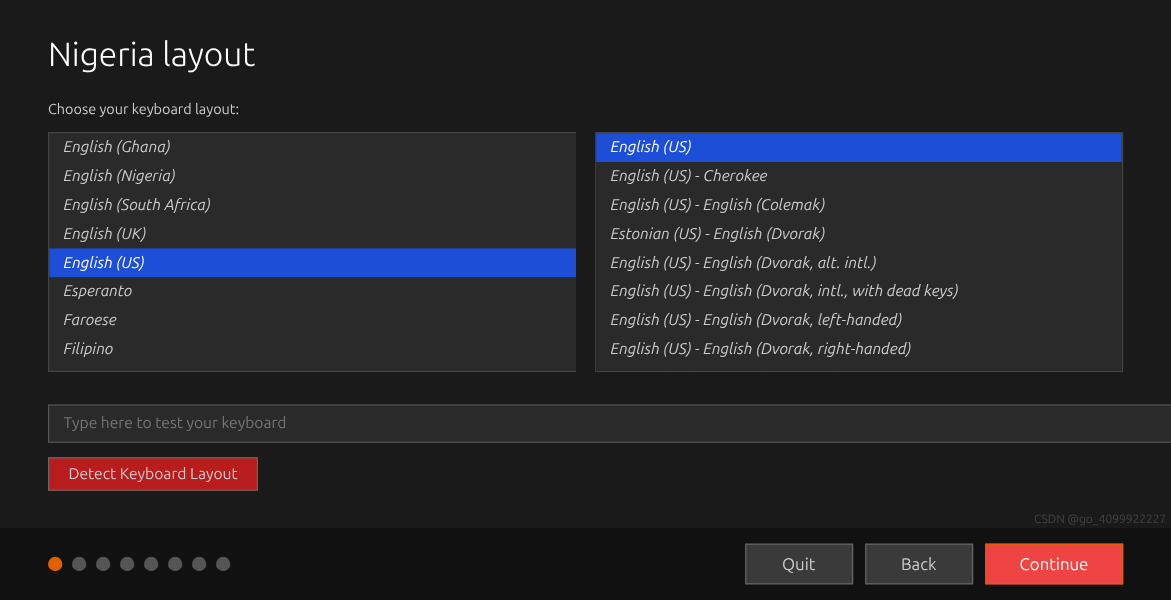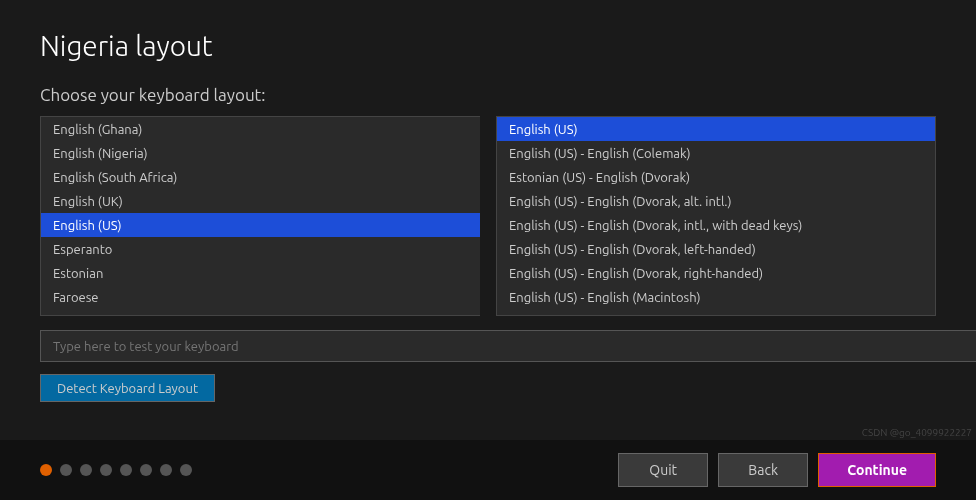--- a/index.html
+++ b/index.html
@@ -19,29 +19,30 @@
     }
 
     .page-title {
       font-size: 28px;
       font-weight: 300;
       color: #ffffff;
       margin-bottom: 24px;
     }
 
     .subtitle {
-      font-size: 17px;
+      font-size: 12px;
       color: #cccccc;
       margin-bottom: 12px;
     }
 
     .lists-container {
       display: flex;
       gap: 16px;
-      margin-bottom: 14px;
+      margin-bottom: 27px;
+      font-style: italic;
     }
 
     .list-panel {
       background-color: #2a2a2a;
       border: 1px solid #444;
       overflow-y: auto;
       height: 200px;
     }
 
     .list-panel-left {
@@ -83,21 +84,21 @@
       background-color: #2a2a2a;
       border: 1px solid #555;
       color: #888;
       font-size: 13px;
       outline: none;
       margin-bottom: 12px;
       font-family: inherit;
     }
 
     .detect-button {
-      background-color: #0369a1;
+      background-color: #b91c1c;
       border: 1px solid #666;
       color: #cccccc;
       padding: 6px 16px;
       font-size: 13px;
       cursor: pointer;
       font-family: inherit;
     }
 
     .bottom-bar {
       position: absolute;
@@ -139,24 +140,23 @@
       border: 1px solid #666;
       color: #cccccc;
       padding: 8px 28px;
       font-size: 14px;
       cursor: pointer;
       font-family: inherit;
       min-width: 90px;
     }
 
     .nav-button.continue {
-      background-color: #a21caf;
+      background-color: #ef4444;
       border-color: #e06000;
       color: #ffffff;
-      font-weight: bold;
     }
 
     .watermark {
       position: absolute;
       bottom: 62px;
       right: 4px;
       font-size: 10px;
       color: #444;
     }
   </style>
@@ -168,26 +168,26 @@
   <p class="subtitle">Choose your keyboard layout:</p>
 
   <div class="lists-container">
     <div class="list-panel list-panel-left" id="left-list">
         <div class="list-item">English (Ghana)</div>
         <div class="list-item">English (Nigeria)</div>
         <div class="list-item">English (South Africa)</div>
         <div class="list-item">English (UK)</div>
         <div class="list-item selected">English (US)</div>
         <div class="list-item">Esperanto</div>
-        <div class="list-item">Estonian</div>
         <div class="list-item">Faroese</div>
         <div class="list-item">Filipino</div>
       </div>
     <div class="list-panel list-panel-right" id="right-list">
         <div class="list-item selected">English (US)</div>
+        <div class="list-item">English (US) - Cherokee</div>
         <div class="list-item">English (US) - English (Colemak)</div>
         <div class="list-item">Estonian (US) - English (Dvorak)</div>
         <div class="list-item">English (US) - English (Dvorak, alt. intl.)</div>
         <div class="list-item">English (US) - English (Dvorak, intl., with dead keys)</div>
         <div class="list-item">English (US) - English (Dvorak, left-handed)</div>
         <div class="list-item">English (US) - English (Dvorak, right-handed)</div>
         <div class="list-item">English (US) - English (Macintosh)</div>
       </div>
   </div>
 

